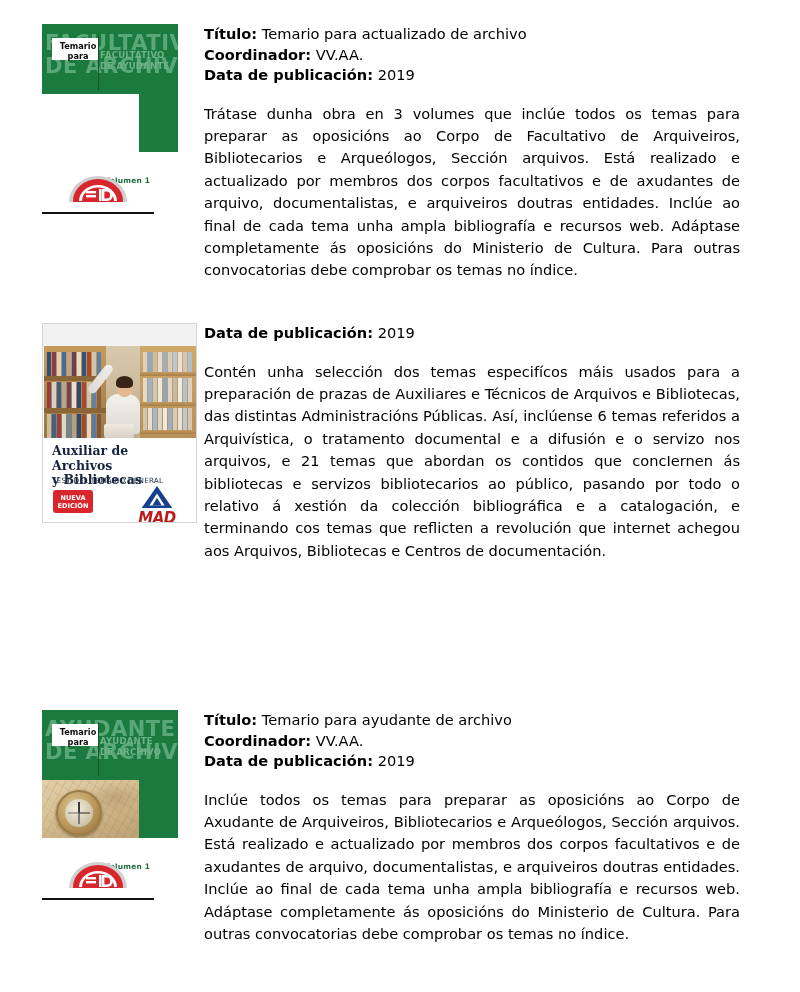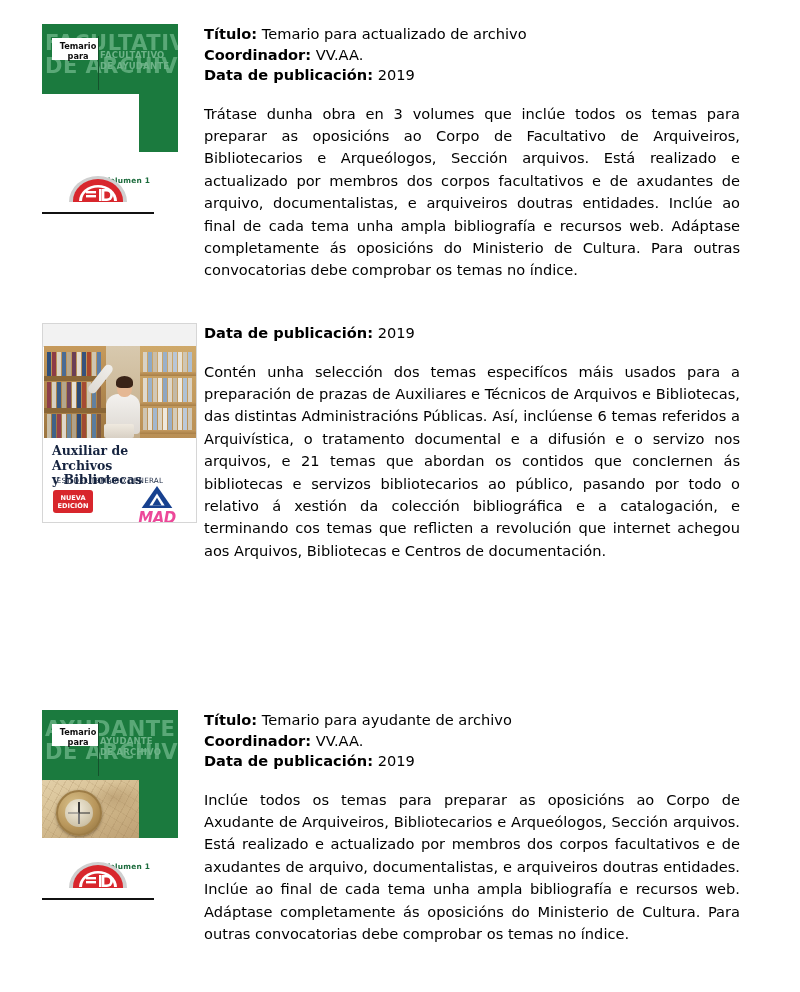--- a/index.html
+++ b/index.html
@@ -315,21 +315,21 @@
     right: 8px;
     top: 46px;
     width: 62px;
     text-align: center;
   }
   .mad-word {
     font-family: "DejaVu Sans", sans-serif;
     font-weight: bold;
     font-style: italic;
     font-size: 15px;
-    color: #ec4899;
+    color: #b91c1c;
     letter-spacing: -0.5px;
     line-height: 16px;
   }
 
   
   .arch-svg { display: block; }
 </style>
 </head>
 <body>
 

